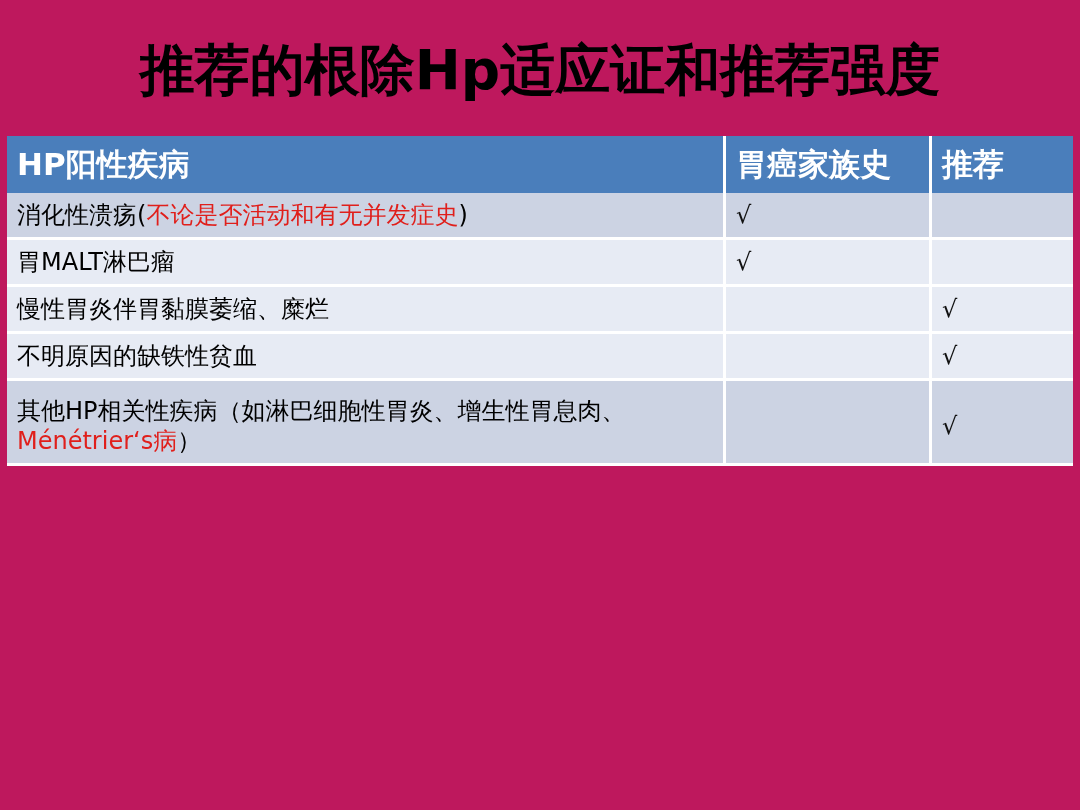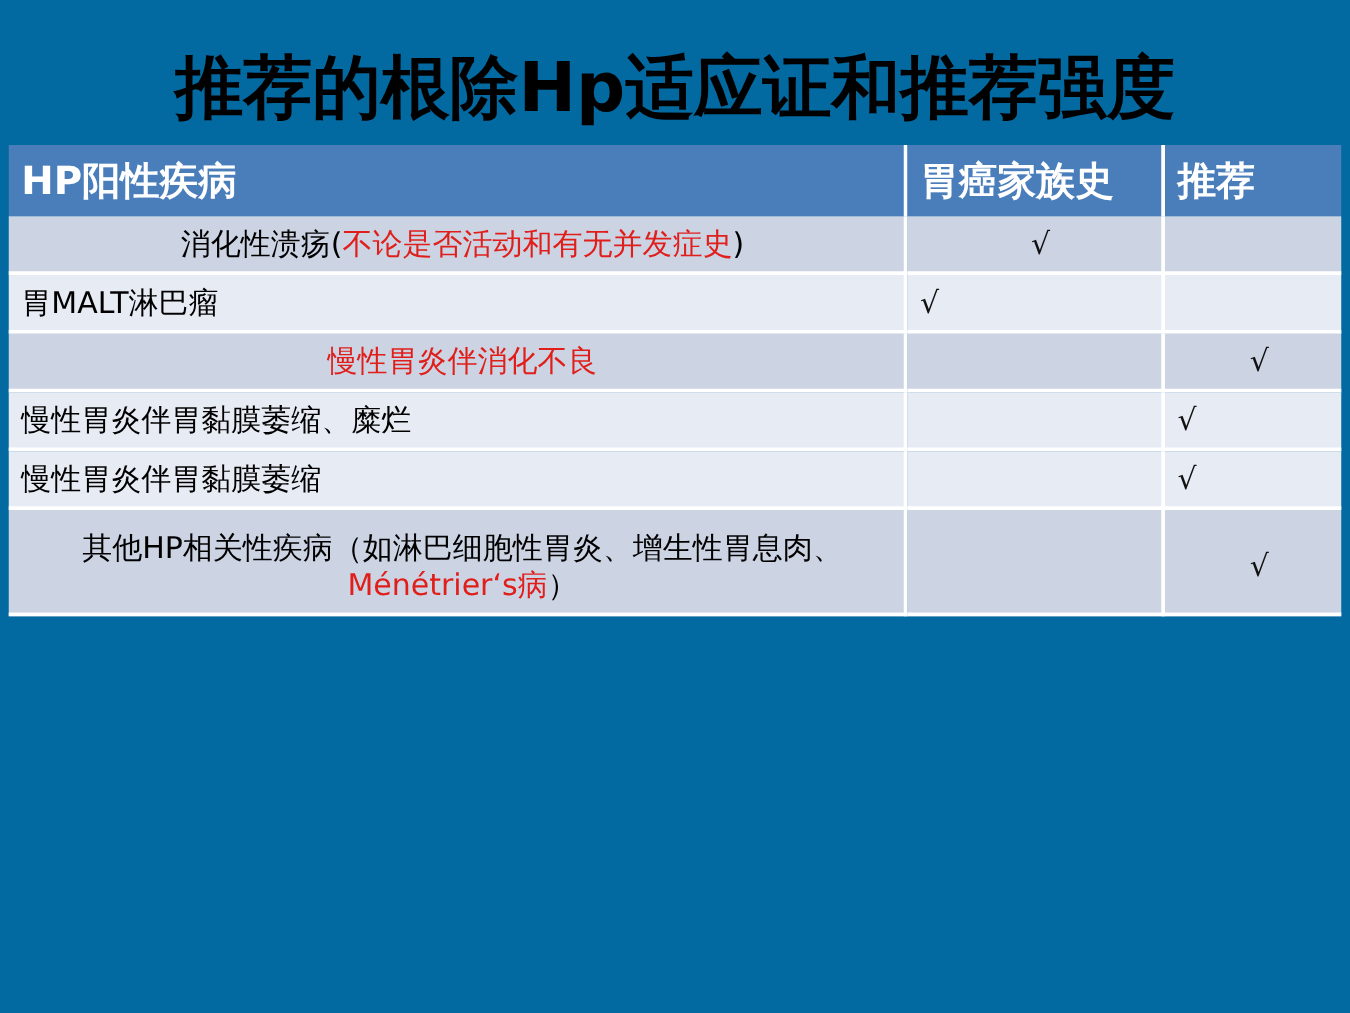--- a/index.html
+++ b/index.html
@@ -9,21 +9,21 @@
     height: 810px;
     background: #ffffff;
     font-family: "Liberation Sans", "DejaVu Sans", sans-serif;
     overflow: hidden;
   }
 
   #slide {
     position: relative;
     width: 1080px;
     height: 810px;
-    background: #0369a1;
+    background: #be185d;
   }
 
   
   #slide-title {
     position: absolute;
     left: 0;
     top: 38px;
     width: 1080px;
     text-align: center;
     font-size: 55px;
@@ -32,21 +32,21 @@
     color: #000000;
     letter-spacing: 0px;
     white-space: nowrap;
     font-family: "DejaVu Sans", "Liberation Sans", sans-serif;
   }
 
   
   #rec-table {
     position: absolute;
     left: 7px;
-    top: 116px;
+    top: 136px;
     width: 1066px;
     border-collapse: separate;
     border-spacing: 0;
     table-layout: fixed;
   }
 
   #rec-table td, #rec-table th {
     padding: 0;
     margin: 0;
     vertical-align: middle;
@@ -67,21 +67,21 @@
     height: 57px;
     text-align: left;
     padding-left: 10px !important;
     border-right: 3px solid #FFFFFF;
     font-family: "DejaVu Sans", "Liberation Sans", sans-serif;
     white-space: nowrap;
   }
   thead th:last-child { border-right: none; }
 
   
-  tbody tr.row-odd  td { background: #CCD3E3; text-align: center; }
+  tbody tr.row-odd  td { background: #CCD3E3; }
   tbody tr.row-even td { background: #E7EBF4; }
 
   tbody td {
     height: 47px;
     font-size: 24px;
     line-height: 30px;
     color: #000000;
     text-align: left;
     padding-left: 10px !important;
     border-right: 3px solid #FFFFFF;
@@ -131,37 +131,30 @@
           <td><span class="mark">√</span></td>
           <td></td>
         </tr>
         <tr class="row-even">
           <td>
             <span class="cell-text"><span class="blk">胃MALT淋巴瘤</span></span>
           </td>
           <td><span class="mark">√</span></td>
           <td></td>
         </tr>
-        <tr class="row-odd">
-          <td>
-            <span class="cell-text"><span class="red">慢性胃炎伴消化不良</span></span>
-          </td>
-          <td></td>
-          <td><span class="mark">√</span></td>
-        </tr>
         <tr class="row-even">
           <td>
             <span class="cell-text"><span class="blk">慢性胃炎伴胃黏膜萎缩、糜烂</span></span>
           </td>
           <td></td>
           <td><span class="mark">√</span></td>
         </tr>
         <tr class="row-even">
           <td>
-            <span class="cell-text"><span class="blk">慢性胃炎伴胃黏膜萎缩</span></span>
+            <span class="cell-text"><span class="blk">不明原因的缺铁性贫血</span></span>
           </td>
           <td></td>
           <td><span class="mark">√</span></td>
         </tr>
         <tr class="row-odd row-tall">
           <td>
             <span class="cell-text"><span class="blk">其他HP相关性疾病（如淋巴细胞性胃炎、增生性胃息肉、</span><br><span class="red">Ménétrier‘s病</span><span class="blk">）</span></span>
           </td>
           <td></td>
           <td><span class="mark">√</span></td>

